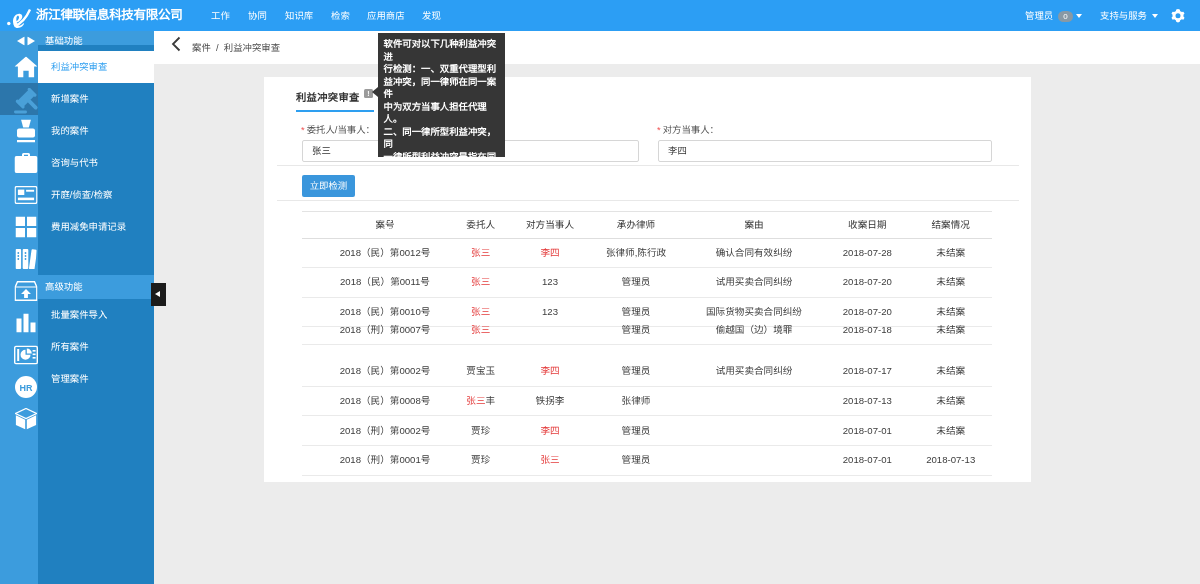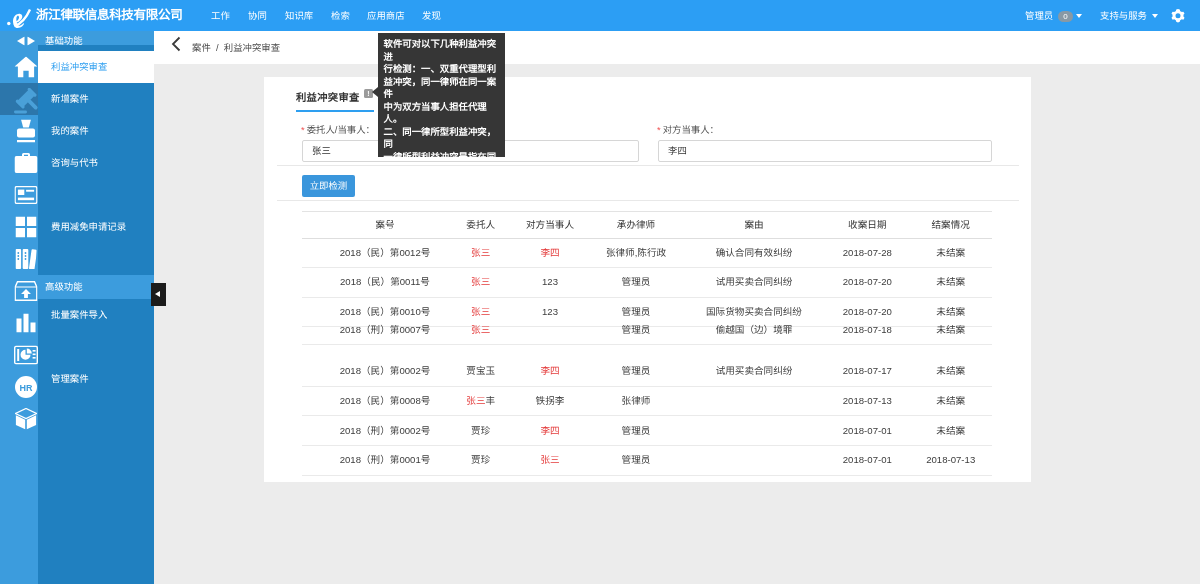--- a/index.html
+++ b/index.html
@@ -189,23 +189,25 @@
         <path d="M21.1 7.3 L11.8 11.7 L11.8 21.3 L21.1 16.9 Z" fill="#fff"></path>
       </svg>
   </div>
 </div>
 <div id="textcol" class="abs">
   <div class="shead" style="top:0">基础功能</div>
   <div class="sitem sel" style="top:20px">利益冲突审查</div>
   <div class="sitem" style="top:52px">新增案件</div>
   <div class="sitem" style="top:84px">我的案件</div>
   <div class="sitem" style="top:116px">咨询与代书</div>
+  <div class="sitem" style="top:148px">开庭/侦查/检察</div>
   <div class="sitem" style="top:180px">费用减免申请记录</div>
   <div class="shead" style="top:244px;height:24px;line-height:24px">高级功能</div>
   <div class="sitem" style="top:268px">批量案件导入</div>
+  <div class="sitem" style="top:300px">所有案件</div>
   <div class="sitem" style="top:332px">管理案件</div>
 </div>
 <div id="collapse" class="abs"></div>
 
 <div id="card" class="abs">
   <div id="tabtitle">利益冲突审查</div>
   <div id="bang">!</div>
   <div id="tabline"></div>
   <div class="flabel" style="left:37px"><span class="star">*</span>委托人/当事人：</div>
   <div class="flabel" style="left:393px"><span class="star">*</span>对方当事人：</div>

